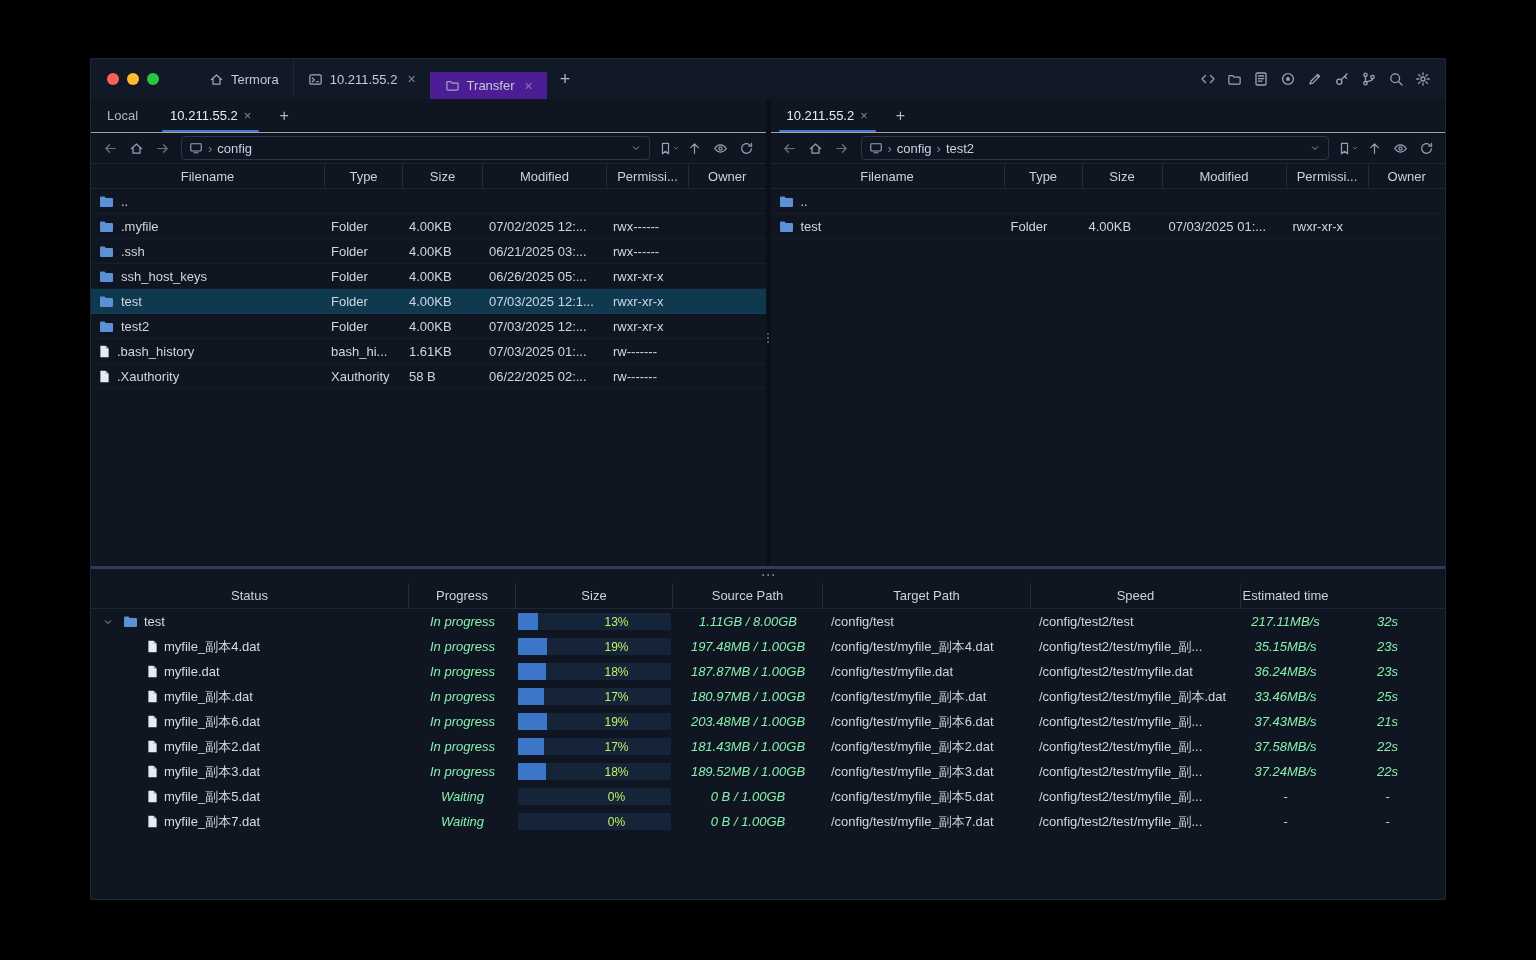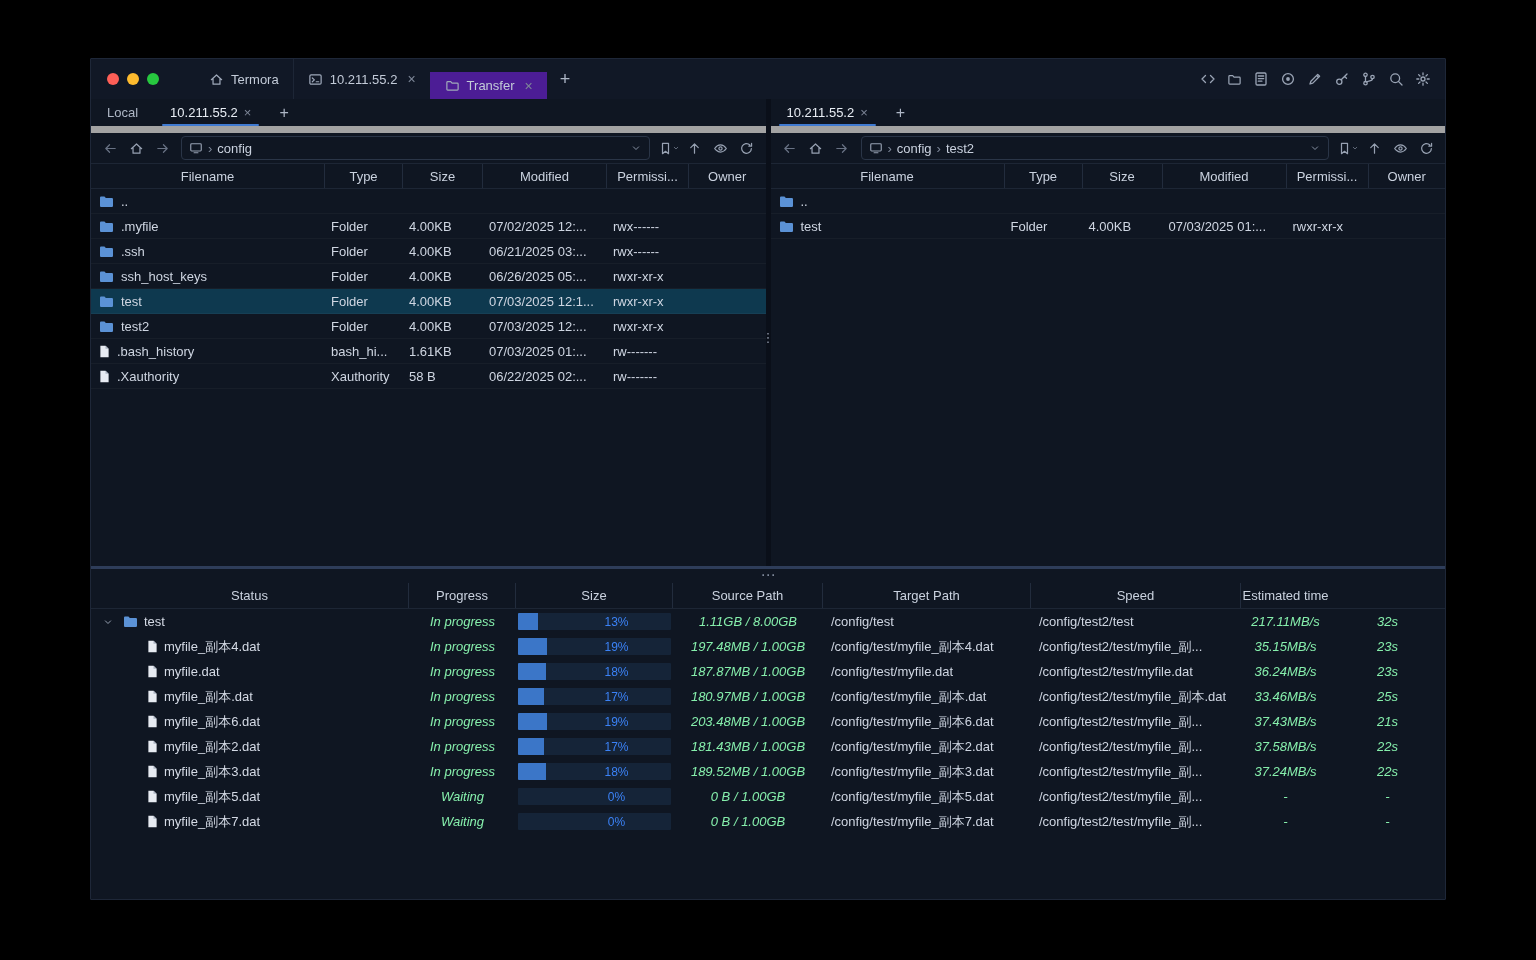--- a/index.html
+++ b/index.html
@@ -24,21 +24,21 @@
   .tb-plus{background:none;border:none;color:#aeb7c6;font-size:18px;padding:0 13px;font-family:inherit;}
   .tb-right{margin-left:auto;display:flex;align-items:center;gap:11px;padding-right:14px;color:#9aa4b5;}
   .tb-right .tbi{display:flex;}
 
   
   .panes{flex:0 0 467px;display:flex;min-height:0;}
   .pane{flex:1 1 0;display:flex;flex-direction:column;min-width:0;}
   .vsplit{flex:0 0 5px;background:#0a0f19;position:relative;}
   .vsplit::after{content:"⋮";position:absolute;left:50%;top:51%;transform:translate(-50%,-50%);color:#8a93a4;font-size:13px;}
 
-  .ptabs{flex:0 0 34px;display:flex;align-items:stretch;border-bottom:7px solid #a3a3a3;}
+  .ptabs{flex:0 0 34px;display:flex;align-items:stretch;border-bottom:1px solid #a3a3a3;}
   .ptab{display:flex;align-items:center;padding:0 16px;color:#aeb7c6;position:relative;}
   .ptab.active{color:#e8edf4;}
   .ptab.active::after{content:"";position:absolute;left:8px;right:8px;bottom:0;height:2px;background:#3f7ad1;border-radius:1px;}
   .pclose{color:#7e8798;font-size:13px;margin-left:6px;}
   .ptab-plus{display:flex;align-items:center;padding:0 12px;color:#aeb7c6;font-size:16px;}
 
   .ptoolbar{flex:0 0 30px;display:flex;align-items:center;padding:0 6px;}
   .tbtn{display:flex;align-items:center;justify-content:center;min-width:26px;height:24px;color:#97a1b2;}
   .tbtn.dim{color:#687284;}
   .tbtn .mini{display:flex;margin-left:-1px;color:#8a94a6;}
@@ -71,21 +71,21 @@
   .trows{flex:1 1 auto;overflow:hidden;}
   .trow{height:25px;align-items:center;}
   .tname{display:flex;align-items:center;gap:6px;padding-left:8px;white-space:nowrap;overflow:hidden;color:#d4dae5;}
   .tchev{width:18px;display:flex;justify-content:center;color:#98a2b3;flex:none;}
   .tindent{width:42px;flex:none;}
   .sc,.cc{display:flex;align-items:center;justify-content:center;padding:0 4px;white-space:nowrap;overflow:hidden;color:#86efac;font-style:italic;}
   .lc{display:flex;align-items:center;padding:0 8px;white-space:nowrap;overflow:hidden;color:#cfd6e2;}
   .pc{display:flex;align-items:center;padding:0 2px;height:100%;}
   .pbar{position:relative;width:100%;height:17px;background:#152438;border-radius:1px;overflow:hidden;}
   .pfill{position:absolute;left:0;top:0;bottom:0;background:#3b76c8;}
-  .plab{position:absolute;inset:0;display:flex;align-items:center;justify-content:center;font-size:12px;color:#3b82f6;padding-left:44px;}
+  .plab{position:absolute;inset:0;display:flex;align-items:center;justify-content:center;font-size:12px;color:#bef264;padding-left:44px;}
 
   svg{display:block;}
 </style>
 </head>
 <body>
 
 <div class="window">
 
   <div class="titlebar">
     <div class="traffic">

